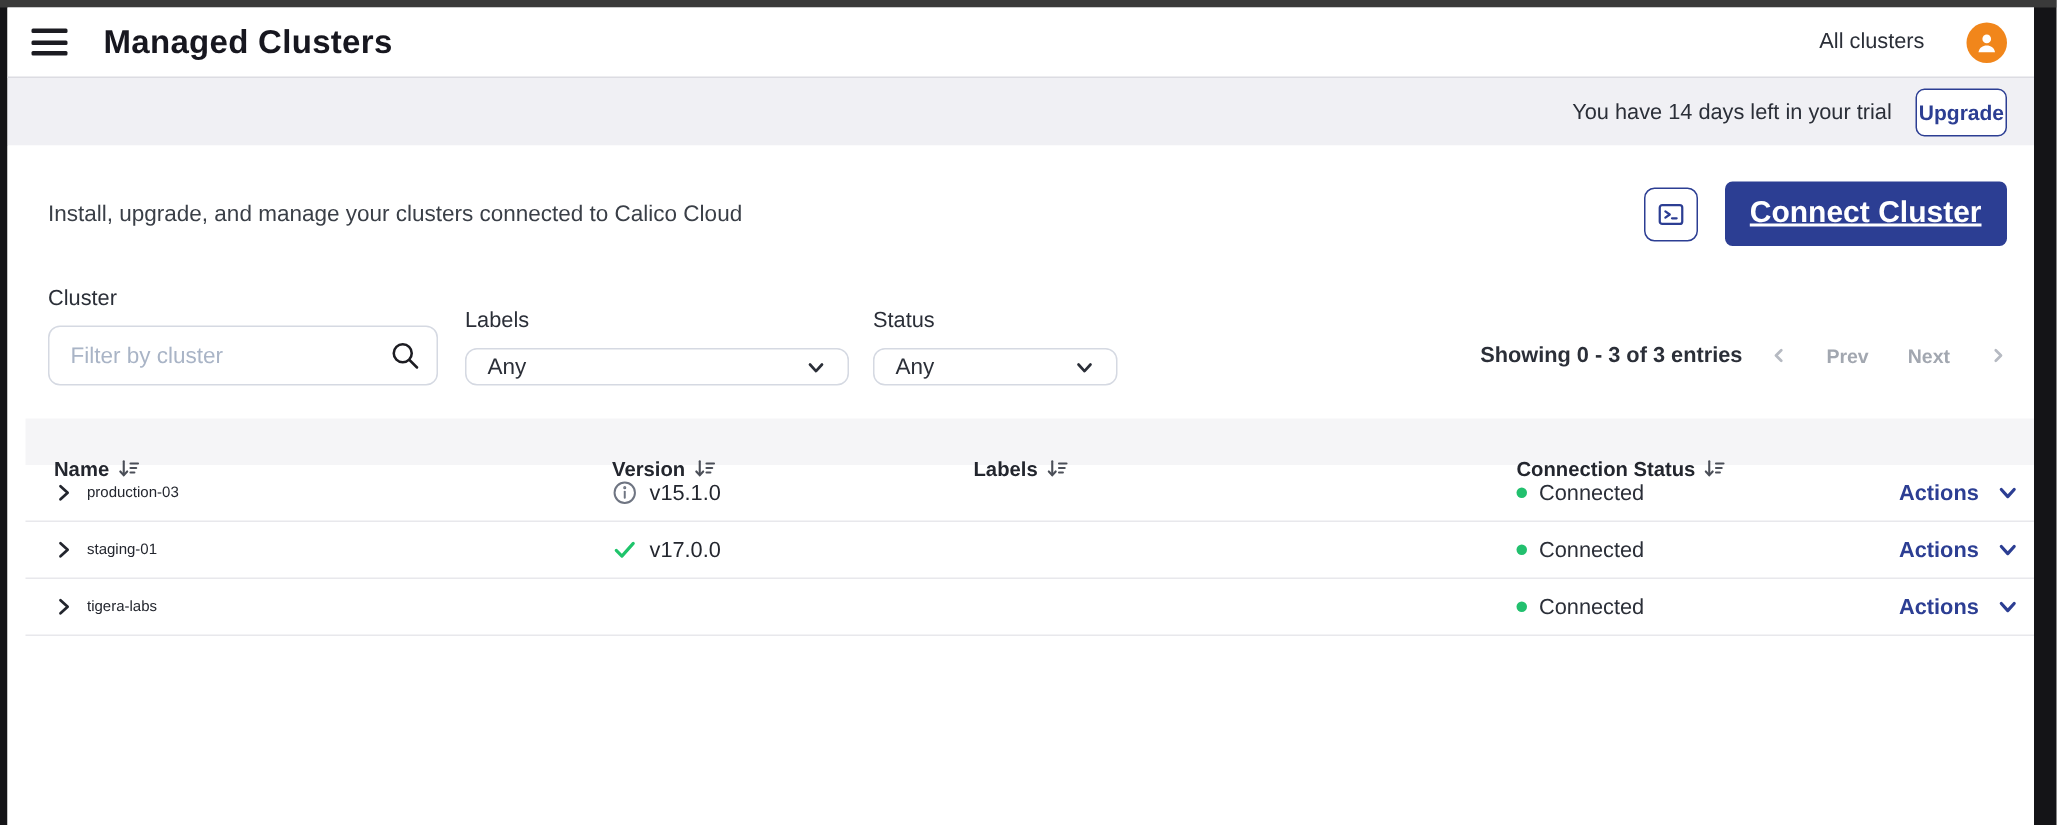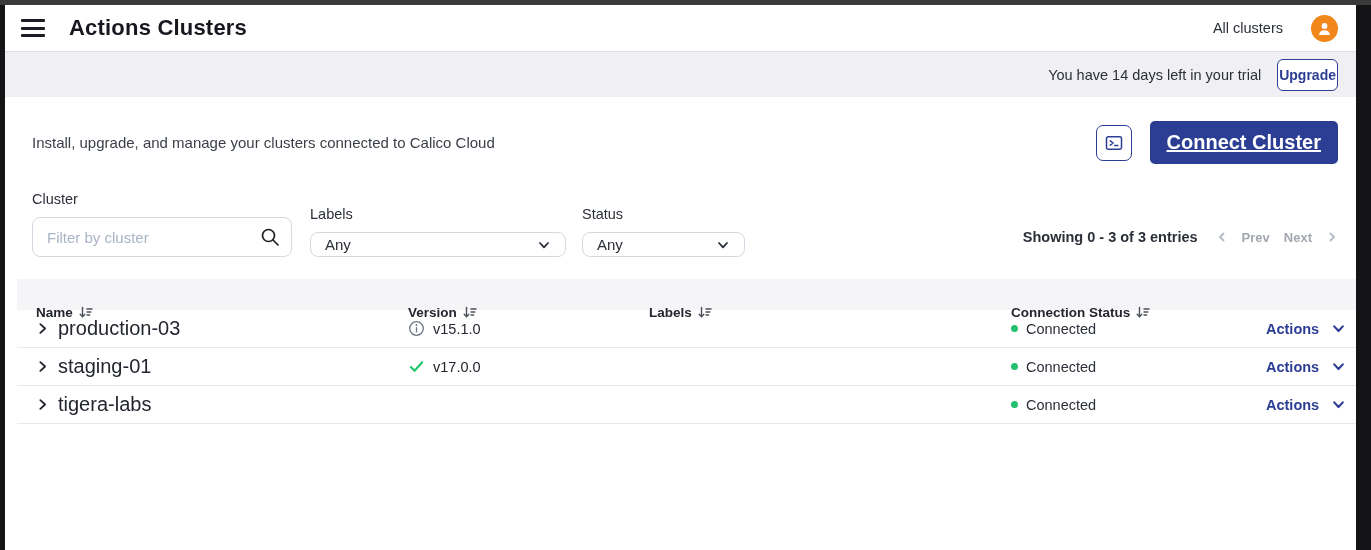--- a/index.html
+++ b/index.html
@@ -38,33 +38,33 @@
   .text-input { width:100%; height:40px; border:1px solid #d5d9e2; border-radius:8px; padding:0 40px 0 14px; font-size:15px; font-family:inherit; color:#2b2f38; }
   .text-input::placeholder { color:#a9b4c6; }
   .input-search-icon { position:absolute; right:10px; top:8px; }
   .select-box { height:25px; border:1px solid #d5d9e2; border-radius:8px; background:#fff; display:flex; align-items:center; padding:0 14px; cursor:pointer; }
   .select-box .value { font-size:15px; color:#2b2f38; }
   .select-box .chev { margin-left:auto; }
   .w-labels { width:256px; } .w-status { width:163px; }
   .gap1 { margin-right:18px; } .gap2 { margin-right:16px; }
   .pager-wrap { margin-left:auto; display:flex; align-items:center; height:40px; }
   .showing-text { font-size:14.5px; font-weight:600; color:#2b2f38; margin-right:18px; }
-  .pager { display:flex; align-items:center; gap:14px; color:#a2a7b0; }
+  .pager { display:flex; align-items:center; gap:26px; color:#a2a7b0; }
   .pager .pg-btn { font-size:13px; font-weight:700; color:#a2a7b0; cursor:default; }
   .pager .pg-chev { display:flex; }
 
   
   .tbl-header, .tbl-row { display:grid; grid-template-columns:381px 241px 362px 265px 1fr; align-items:center; }
   .tbl-header { background:#f5f5f7; height:31px; }
   .th { font-size:13.5px; font-weight:700; color:#23262e; display:flex; align-items:center; gap:6px; padding-left:19px; cursor:pointer;margin-top:26px; }
   .th.c2,.th.c3,.th.c4 { padding-left:10px; }
   .tbl-row { height:38px; border-bottom:1px solid #e8e8ec; background:#fff; }
   .cell-name { display:flex; align-items:center; gap:9px; padding-left:19px; }
   .row-expander { display:flex; align-items:center; cursor:pointer; }
-  .name-text { font-size:20px; color:#23262e; }
+  .name-text { font-size:10px; color:#23262e; }
   .cell-version { display:flex; align-items:center; gap:8px; padding-left:10px; font-size:14.5px; color:#23262e; }
   .cell-labels { padding-left:10px; font-size:14.5px; color:#23262e; }
   .cell-status { display:flex; align-items:center; gap:8px; padding-left:10px; }
   .status-dot { width:7px; height:7px; border-radius:50%; background:var(--status-green,#22c06e); }
   .status-text { font-size:14.5px; color:#2b2f38; }
   .cell-actions { display:flex; align-items:center; justify-content:flex-end; gap:12px; padding-right:22px; cursor:pointer; }
   .actions-text { font-size:14.5px; font-weight:600; color:var(--accent,#2c3e93); }
   svg { display:block; }
 </style>
 </head>
@@ -72,21 +72,21 @@
 
 <div class="frame-top"></div>
 <div class="app">
 
   <div class="topbar">
     <div class="hamburger">
         <span></span>
         <span></span>
         <span></span>
       </div>
-    <div class="app-title">Actions Clusters</div>
+    <div class="app-title">Managed Clusters</div>
     <div class="topbar-right">
       <span class="scope-label">All clusters</span>
       <div class="avatar">
         <svg width="17" height="17" viewBox="0 0 20 20">
             <circle cx="10" cy="7" r="3.4" fill="#fff"></circle>
             <path d="M3.5 17.5c.6-3.6 3.3-5.3 6.5-5.3s5.9 1.7 6.5 5.3z" fill="#fff"></path>
           </svg>
       </div>
     </div>
   </div>

